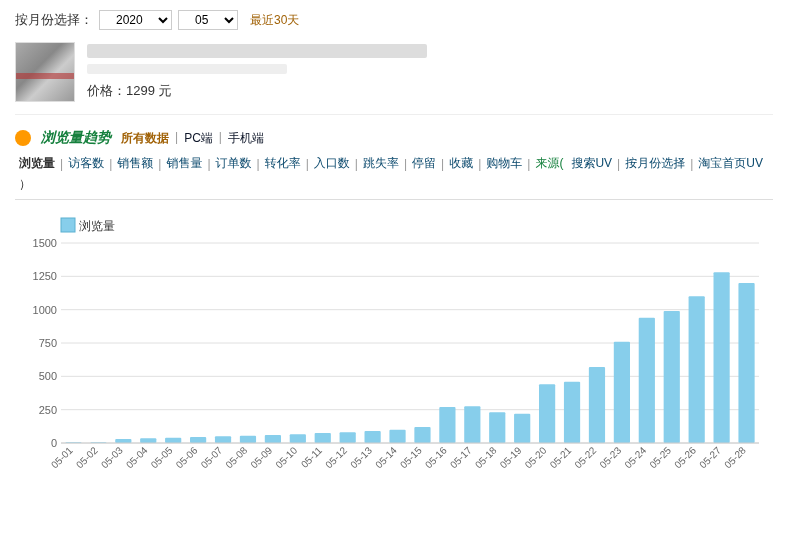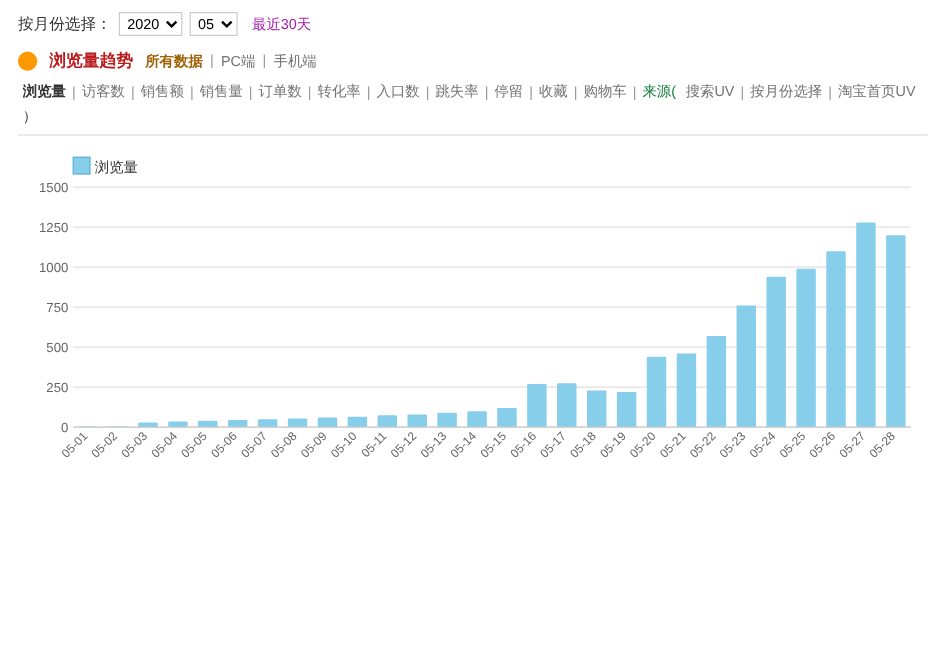--- a/index.html
+++ b/index.html
@@ -23,26 +23,26 @@
       gap: 6px;
     }
     .filter-label {
       font-size: 13px;
       color: #333;
     }
     .filter-select {
       border: 1px solid #ccc;
       background: #fff;
       font-size: 12px;
-      padding: 1px 2px;
+      padding: 1px 12px;
       cursor: pointer;
     }
     .date-range-btn {
       font-size: 12px;
-      color: #a21caf;
+      color: #a16207;
       background: none;
       border: none;
       cursor: pointer;
       margin-left: 6px;
     }
     
     .product-row {
       display: flex;
       align-items: center;
       margin-bottom: 14px;
@@ -97,29 +97,30 @@
     .section-icon {
       width: 16px;
       height: 16px;
       background: #ff9900;
       border-radius: 50%;
       flex-shrink: 0;
     }
     .section-title {
       font-size: 14px;
       font-weight: bold;
-      color: #b91c1c;
+      color: #15803d;
+      font-style: italic;
     }
     .section-links {
       display: flex;
       gap: 6px;
       font-size: 12px;
     }
     .section-link {
-      color: #737373;
+      color: #0f172a;
       cursor: pointer;
       text-decoration: none;
     }
     .section-link.active {
       color: #a16207;
       font-weight: bold;
     }
     .section-divider {
       color: #999;
     }
@@ -128,21 +129,21 @@
       display: flex;
       align-items: center;
       flex-wrap: wrap;
       gap: 0;
       margin-bottom: 8px;
       border-bottom: 1px solid #ddd;
       padding-bottom: 4px;
     }
     .tab-item {
       font-size: 12px;
-      color: #737373;
+      color: #0c4a6e;
       cursor: pointer;
       padding: 2px 4px;
     }
     .tab-item.active {
       color: #333;
       font-weight: bold;
     }
     .tab-separator {
       color: #999;
       font-size: 12px;
@@ -170,20 +171,30 @@
     </select>
     <select class="filter-select">
       <option>05</option>
       <option>01</option><option>02</option><option>03</option><option>04</option>
       <option>06</option><option>07</option><option>08</option><option>09</option>
       <option>10</option><option>11</option><option>12</option>
     </select>
     <button class="date-range-btn">最近30天</button>
   </div>
 
+  <div class="product-row">
+    <div class="product-img"></div>
+    <div class="product-info">
+      <div class="product-title-bar"></div>
+      <div class="product-title-bar2"></div>
+      <div class="product-price">
+        <span>价格：</span><span>1299</span>&nbsp;<span>元</span>
+      </div>
+    </div>
+  </div>
 
   <div class="section-header">
     <div class="section-icon"></div>
     <span class="section-title">浏览量趋势</span>
     <div class="section-links">
       <a class="section-link active">所有数据</a>
       <span class="section-divider">|</span>
       <a class="section-link">PC端</a>
       <span class="section-divider">|</span>
       <a class="section-link">手机端</a>

